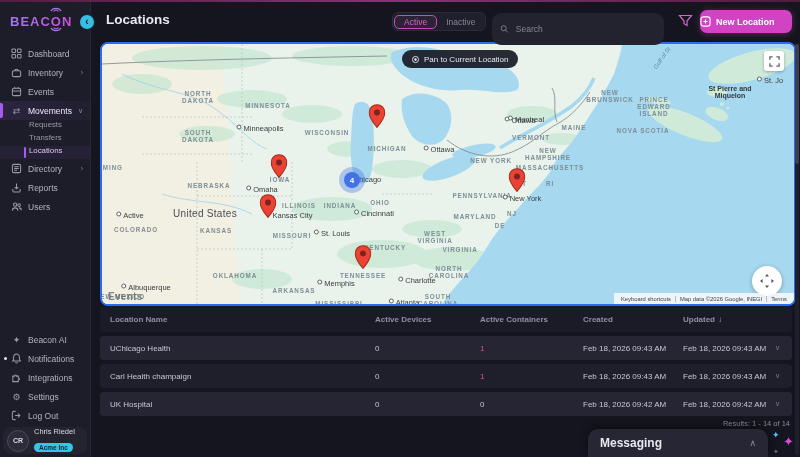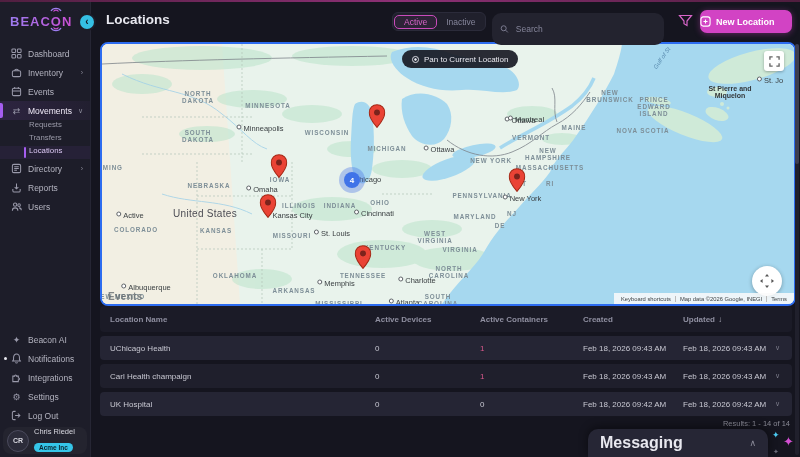--- a/index.html
+++ b/index.html
@@ -104,21 +104,21 @@
   .trow:nth-child(odd){background:#252534;}
   .trow:nth-child(even){background:#1f1f2c;}
   .tcell.pink{color:#d9588c;}
   .tcell.chev{color:#7a7a88;font-size:7px;text-align:right;padding-right:12px;}
   .results{position:absolute;right:2px;top:113px;font-size:7.5px;color:#8a8a96;}
 
   
   .msg-panel{position:absolute;left:588px;top:429px;width:180px;height:28px;background:#262635;
        border-radius:10px 10px 0 0;box-shadow:0 -2px 10px rgba(0,0,0,.45);display:flex;
        align-items:center;padding:0 12px;box-sizing:border-box;z-index:30;}
-  .msg-title{flex:1;font-size:16px;font-weight:700;color:#e8e8ef;}
+  .msg-title{flex:1;font-size:12px;font-weight:700;color:#e8e8ef;}
   .msg-chev{color:#8a8a98;font-size:9px;}
   .ai-fab{position:absolute;left:770px;top:430px;width:26px;height:26px;z-index:30;}
   .ai-fab .s1{position:absolute;right:2px;top:4px;color:#d34fd2;font-size:13px;}
   .ai-fab .s2{position:absolute;left:2px;top:0;color:#4cc9f0;font-size:9px;}
   .ai-fab .s3{position:absolute;left:3px;bottom:0;color:#6a6a78;font-size:7px;}
   .scrollbar{position:absolute;right:1px;top:44px;bottom:2px;width:4px;background:#20202c;
        border-radius:2px;z-index:40;}
   .scroll-thumb{position:absolute;top:0;width:4px;height:120px;background:#3d3d4e;border-radius:2px;}
   .icsvg{display:block;}
 </style>

